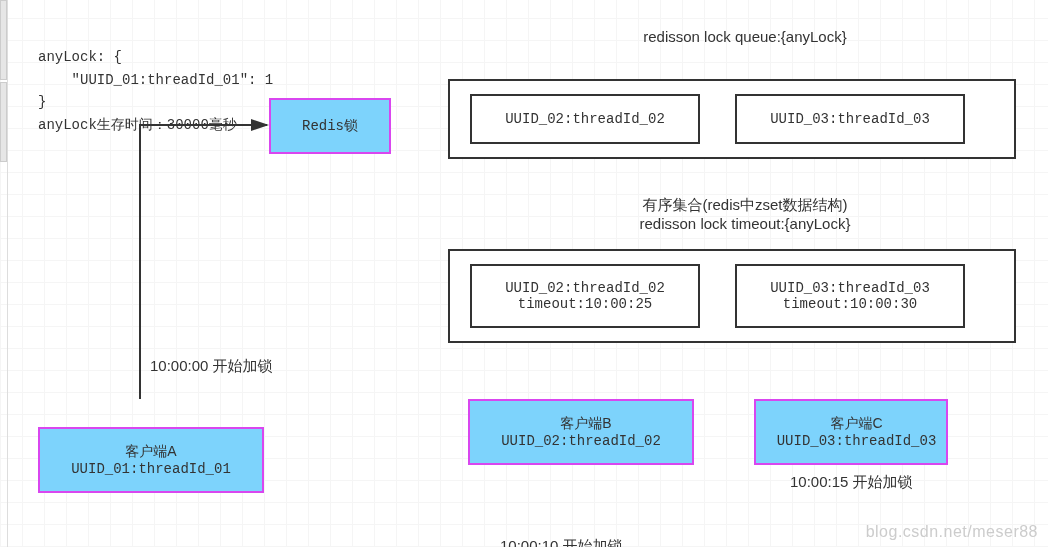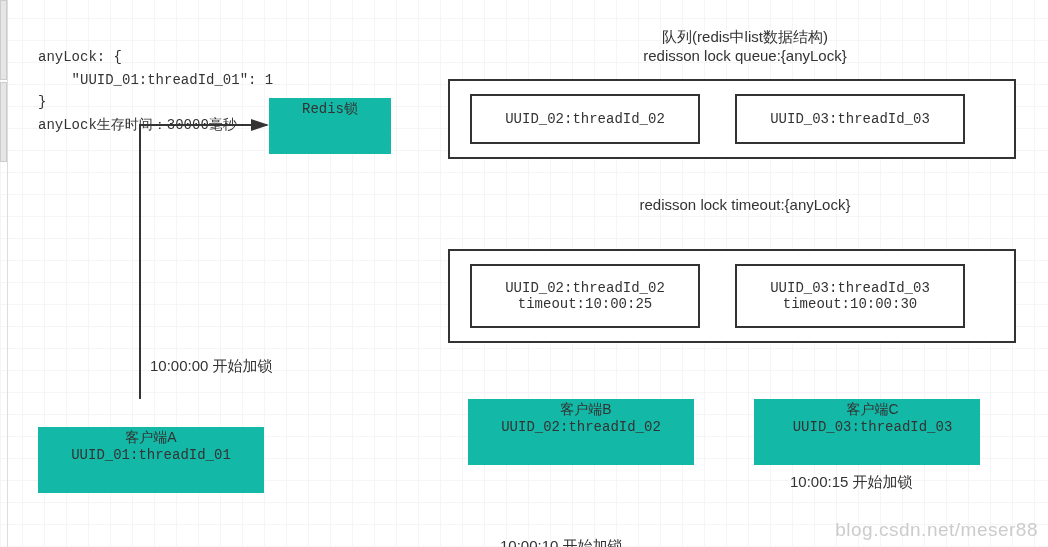--- a/index.html
+++ b/index.html
@@ -21,39 +21,39 @@
     position:absolute; left:0; top:0; width:8px; height:547px;
     border-right:1px solid #ddd;
   }
   .tab { width:7px; height:80px; background:#e6e6e6; border:1px solid #ccc; margin-bottom:2px; }
   .code-block {
     position:absolute; left:38px; top:24px;
     font-family: "Consolas","Courier New",monospace;
     font-size:14px; line-height:1.6; white-space:pre;
   }
   .box {
-    position:absolute; border:2px solid #14b8a6; background:#14b8a6;
-    display:flex; flex-direction:column; align-items:center; justify-content:flex-start;
+    position:absolute; border:2px solid #d946ef; background:#7dd3fc;
+    display:flex; flex-direction:column; align-items:center; justify-content:center;
     text-align:center; font-family:"Consolas","Courier New",monospace;
   }
   .label {
     position:absolute; text-align:center; font-size:15px;
   }
   .container {
     position:absolute; border:2px solid #333; background:#fff;
   }
   .inner {
     position:absolute; border:2px solid #333; background:#fff;
     display:flex; flex-direction:column; align-items:center; justify-content:center;
     font-family:"Consolas","Courier New",monospace;
   }
   svg.arrow { position:absolute; overflow:visible; }
   .watermark {
     position:absolute; right:10px; bottom:6px;
-    font-size:19px; color:#ccc; letter-spacing:0.5px;
+    font-size:16px; color:#ccc; letter-spacing:0.5px;
     font-family:Arial,sans-serif;
   }
 </style>
 </head>
 <body>
 
 <div class="side-tabs">
   <div class="tab"></div>
   <div class="tab"></div>
 </div>
@@ -72,34 +72,34 @@
 <svg class="arrow" style="left:0;top:0;" width="400" height="420">
   <defs>
     <marker id="ah" markerWidth="10" markerHeight="10" refX="8" refY="3" orient="auto">
       <path d="M0,0 L9,3 L0,6 Z" fill="#333"></path>
     </marker>
   </defs>
   <path d="M140 399 L140 125 L267 125" fill="none" stroke="#333" stroke-width="2" marker-end="url(#ah)"></path>
 </svg>
 
 <div class="label" style="left:555px; top:28px; width:380px;">
-  <div>队列(redis中list数据结构)</div>
   <div>redisson lock queue:{anyLock}</div>
 </div>
 
 <div class="container" style="left:448px; top:79px; width:568px; height:80px;">
   <div class="inner" style="left:20px; top:13px; width:230px; height:50px;">
     <span>UUID_02:threadId_02</span>
   </div>
   <div class="inner" style="left:285px; top:13px; width:230px; height:50px;">
     <span>UUID_03:threadId_03</span>
   </div>
 </div>
 
 <div class="label" style="left:555px; top:196px; width:380px;">
+  <div>有序集合(redis中zset数据结构)</div>
   <div>redisson lock timeout:{anyLock}</div>
 </div>
 
 <div class="container" style="left:448px; top:249px; width:568px; height:94px;">
   <div class="inner" style="left:20px; top:13px; width:230px; height:64px;">
     <span>UUID_02:threadId_02</span>
     <span>timeout:10:00:25</span>
   </div>
   <div class="inner" style="left:285px; top:13px; width:230px; height:64px;">
     <span>UUID_03:threadId_03</span>
@@ -112,21 +112,21 @@
 <div class="box" style="left:38px; top:399px; width:226px; height:66px;margin-top:28px;">
   <span style="font-family:'Microsoft YaHei',Arial,sans-serif;">客户端A</span>
   <span>UUID_01:threadId_01</span>
 </div>
 
 <div class="box" style="left:468px; top:399px; width:226px; height:66px;">
   <span style="font-family:'Microsoft YaHei',Arial,sans-serif;margin-left:10px;">客户端B</span>
   <span>UUID_02:threadId_02</span>
 </div>
 
-<div class="box" style="left:754px; top:399px; width:226px; height:66px;padding-left:11px;">
+<div class="box" style="left:754px; top:399px; width:194px; height:66px;padding-left:11px;">
   <span style="font-family:'Microsoft YaHei',Arial,sans-serif;">客户端C</span>
   <span>UUID_03:threadId_03</span>
 </div>
 
 <div class="label" style="left:500px; top:493px;margin-top:44px;">10:00:10 开始加锁</div>
 
 <div class="label" style="left:790px; top:473px;">10:00:15 开始加锁</div>
 
 <div class="watermark">blog.csdn.net/meser88</div>
 

